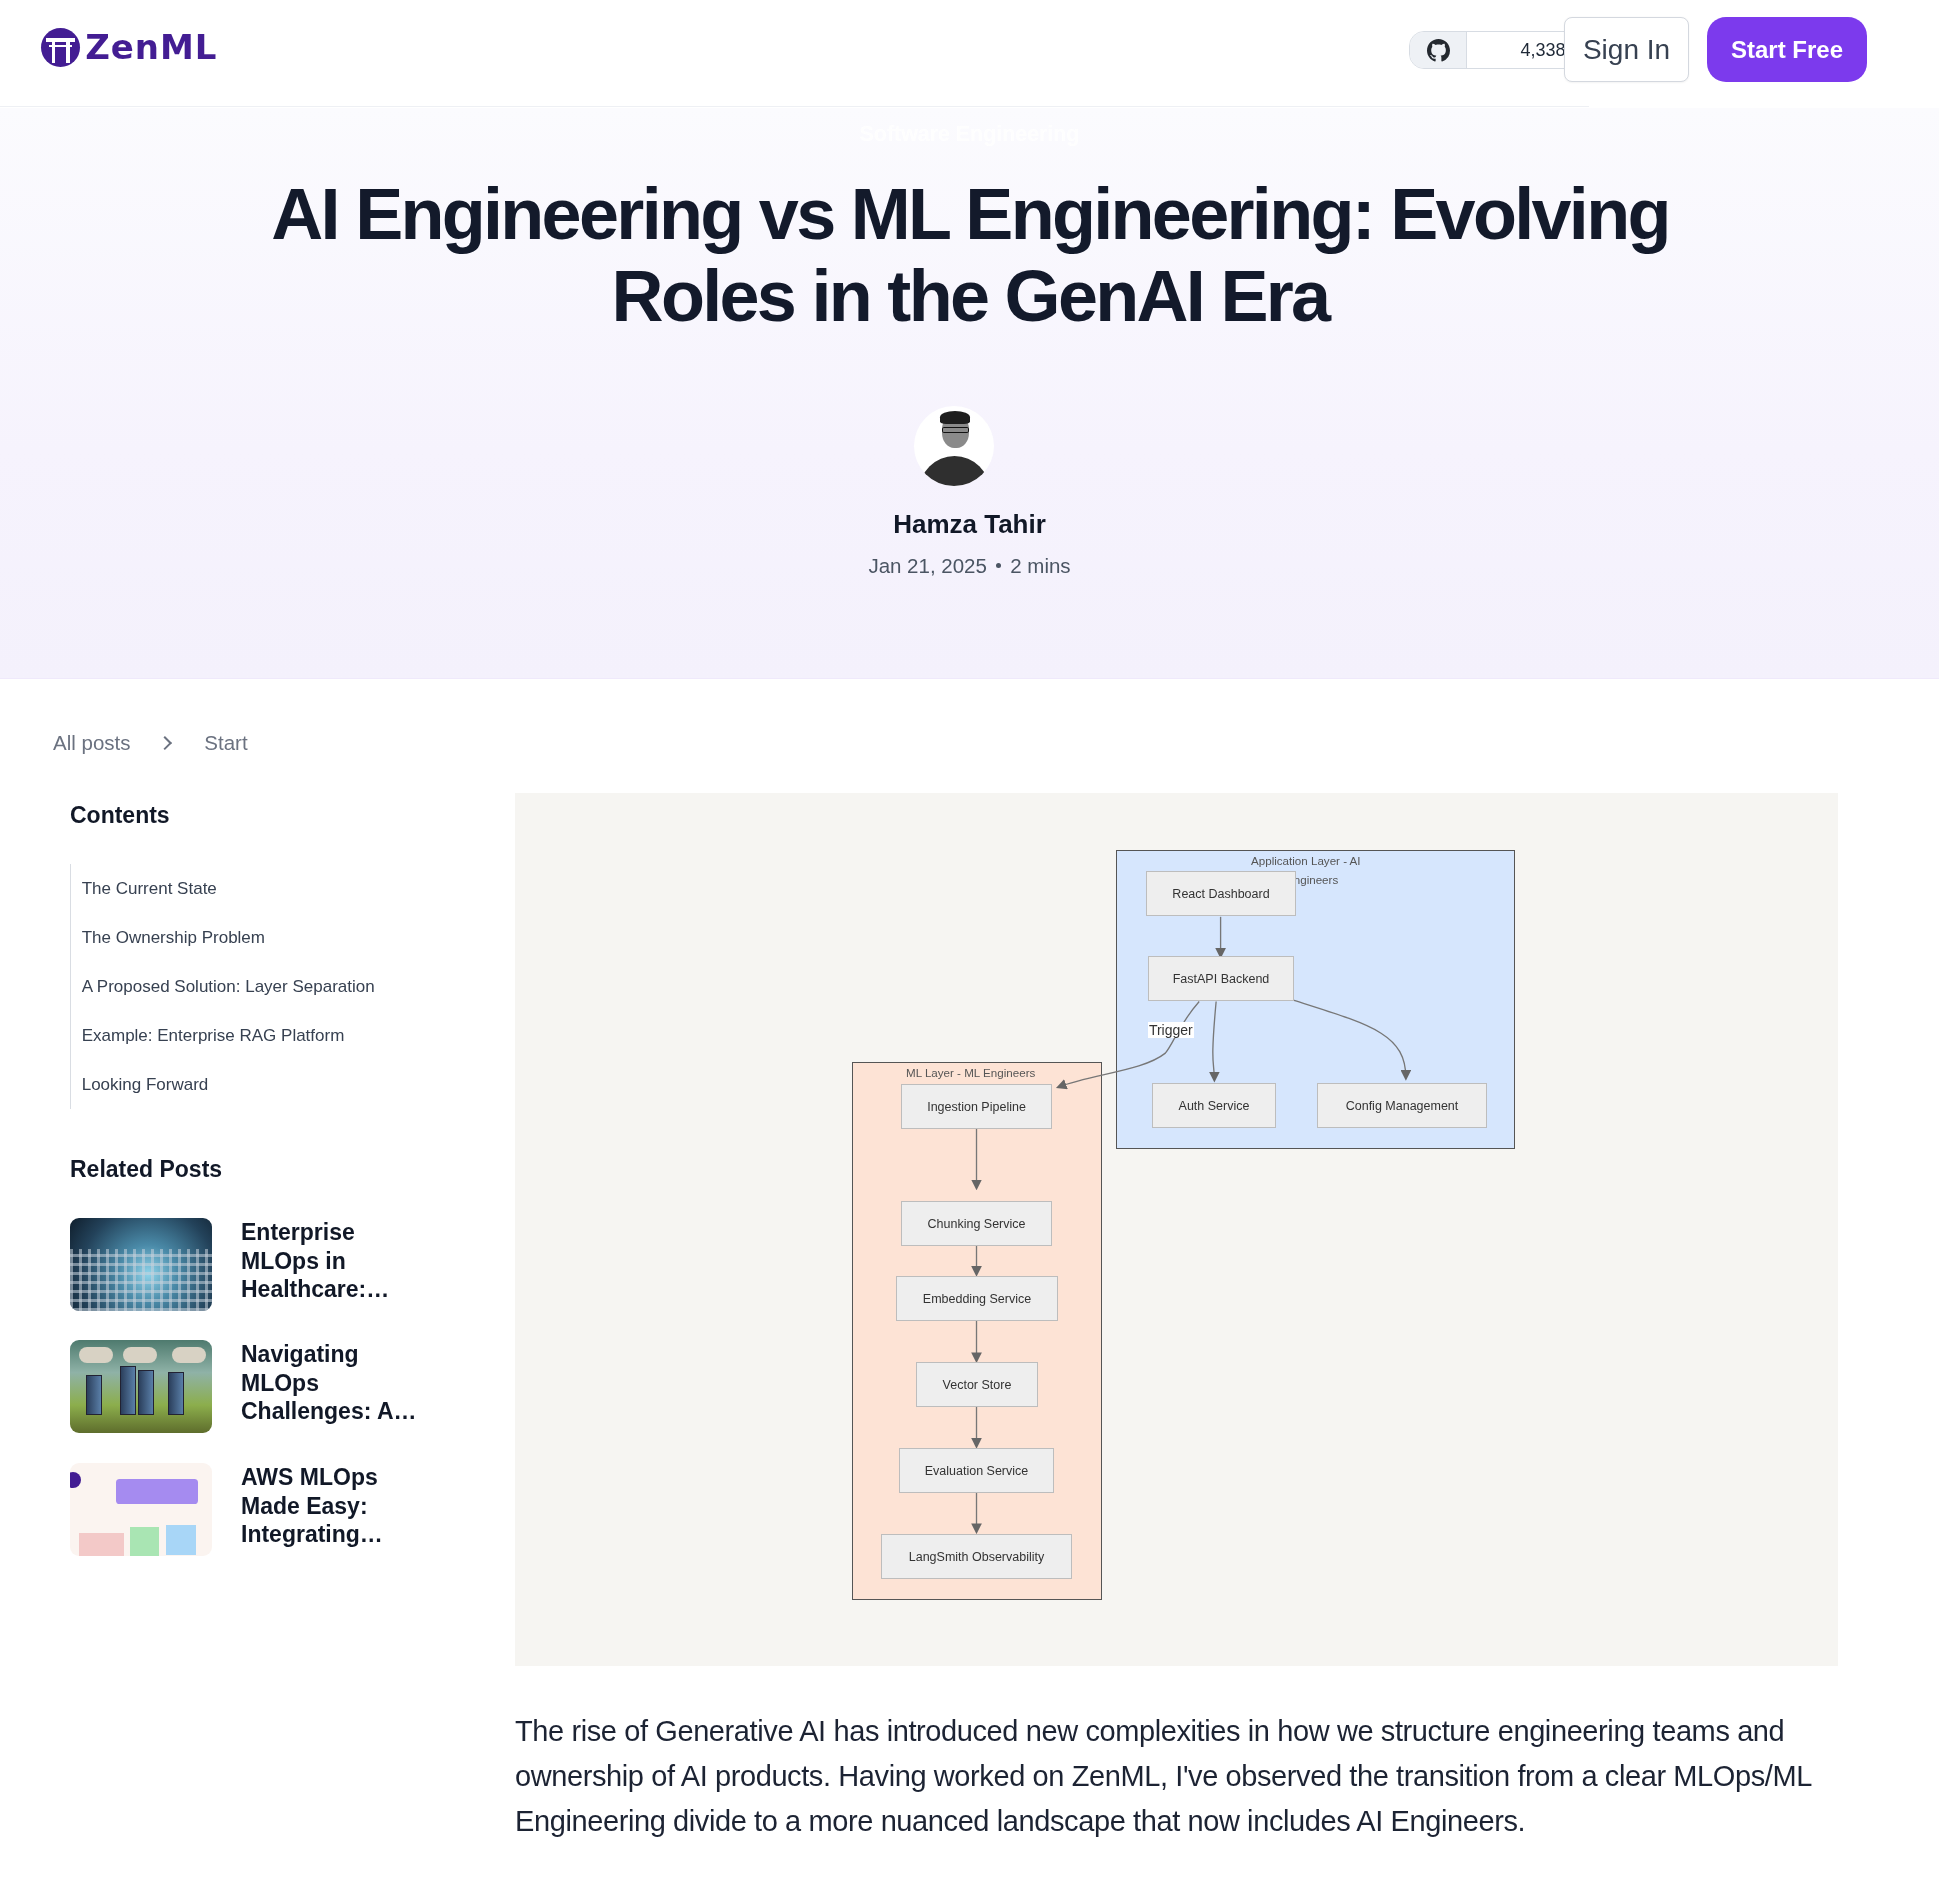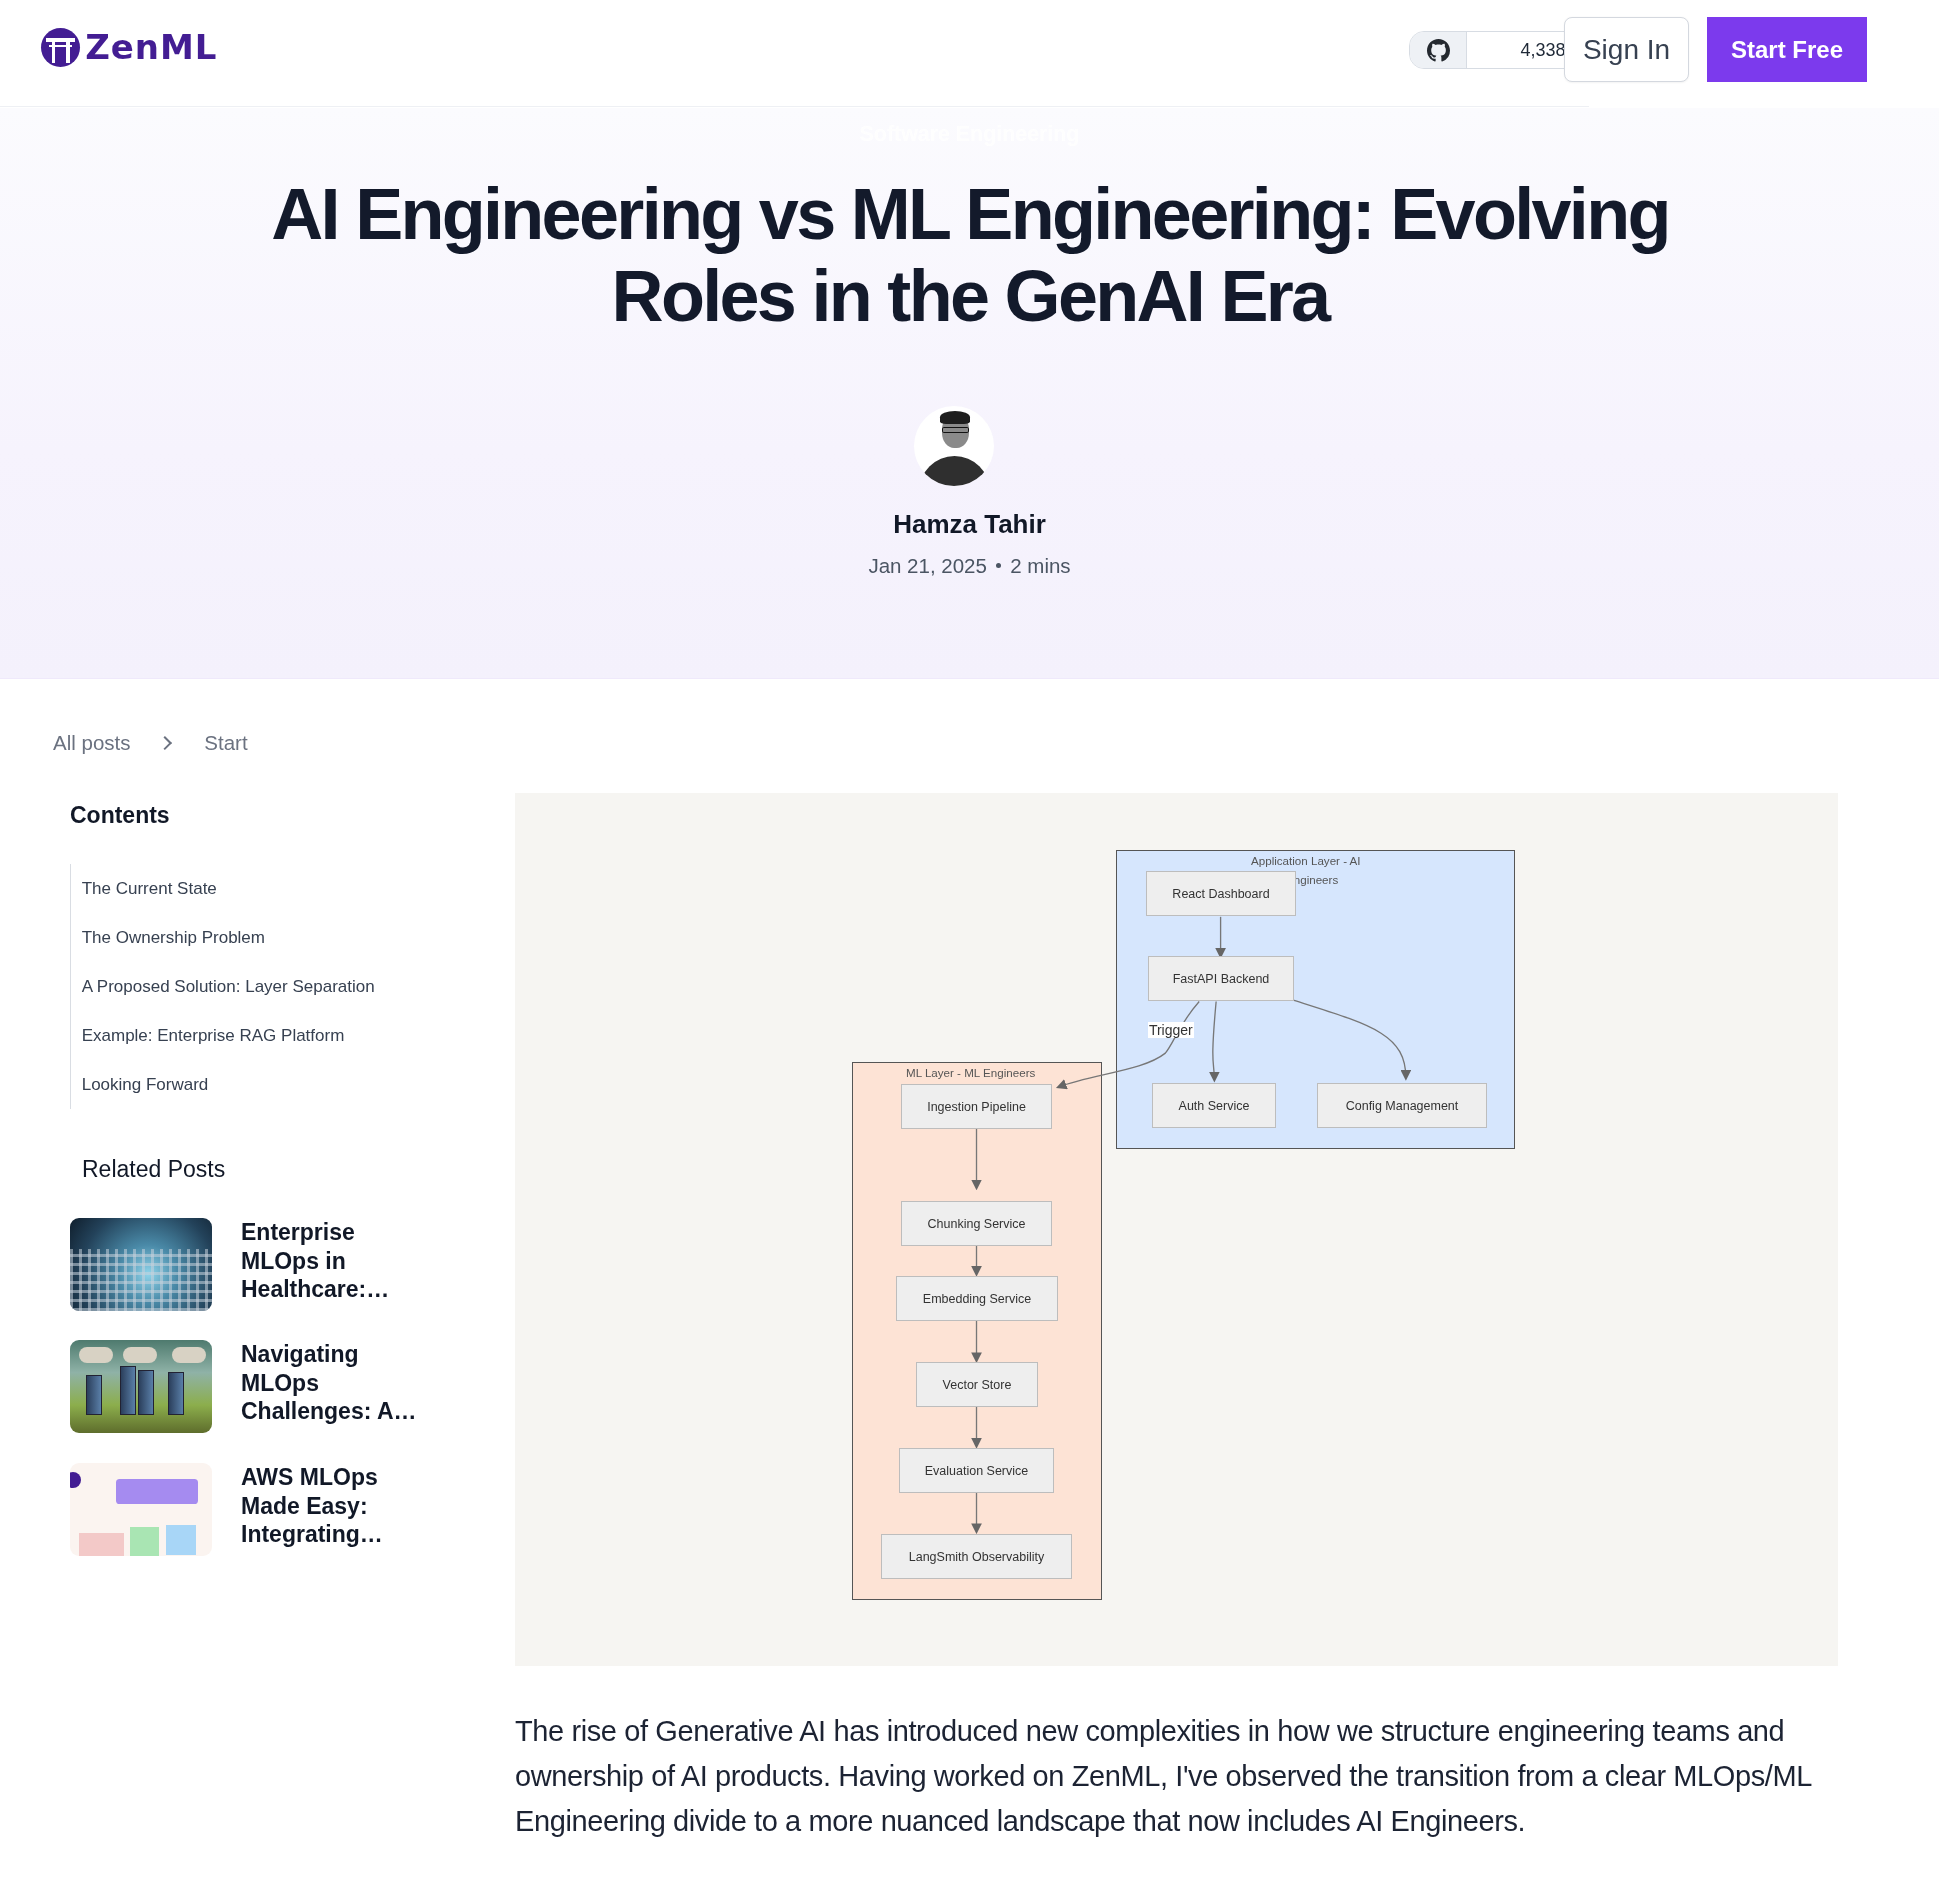--- a/index.html
+++ b/index.html
@@ -15,21 +15,21 @@
   .logo-mark .gate-l { position: absolute; left: 10.7px; top: 14.3px; width: 3.6px; height: 21.4px; background: #fff; }
   .logo-mark .gate-r { position: absolute; left: 25px; top: 14.3px; width: 3.6px; height: 21.4px; background: #fff; }
   .logo-text { font-family: "DejaVu Sans", sans-serif; font-weight: bold; font-size: 34px; color: #431d93; letter-spacing: 0.9px; }
   .nav-links { position: absolute; left: 262px; top: 32px; display: flex; align-items: center; height: 36px; }
   .nav-link { font-size: 24px; color: #111827; display: flex; align-items: center; gap: 9px; margin-right: 46px; cursor: pointer; }
   .chev { width: 10.7px; height: 10.7px; border-right: 2.2px solid #111827; border-bottom: 2.2px solid #111827; transform: rotate(45deg); margin-top: -5.3px; margin-left: 3.6px; }
   .gh { position: absolute; left: 1409px; top: 31px; height: 38px; display: flex; border: 0.9px solid #d7dce3; border-radius: 15px; overflow: hidden; gap: 36px; }
   .gh-icon { width: 57px; background: #eef1f5; display: flex; align-items: center; justify-content: center; border-right: 0.9px solid #d7dce3; }
   .gh-count { width: 80px; display: flex; align-items: center; justify-content: center; font-size: 18px; color: #1f2937; background: #fff; }
   .signin { position: absolute; left: 1564px; top: 17px; width: 125px; height: 65px; border: 0.9px solid #d4d8df; border-radius: 8px; display: flex; align-items: center; justify-content: center; font-size: 28px; color: #374151; background: #fff; box-shadow: 0 0.9px 1.8px rgba(0,0,0,0.05); }
-  .startfree { position: absolute; left: 1707px; top: 17px; width: 160px; height: 65px; border-radius: 0; background: #7c3aed; display: flex; align-items: center; justify-content: center; font-size: 24px; font-weight: bold; color: #fff; }
+  .startfree { position: absolute; left: 1707px; top: 17px; width: 160px; height: 65px; border-radius: 19px; background: #7c3aed; display: flex; align-items: center; justify-content: center; font-size: 24px; font-weight: bold; color: #fff; }
 
   
   .hero { position: absolute; left: 0; top: 108px; width: 1939px; height: 571px;
     background: linear-gradient(180deg, #fbfbfe 0%, #f6f3fd 60%, #f4f1fc 100%);
     border-bottom: 0.9px solid #efe9fb; }
   .hero-cat { position: absolute; left: 0; width: 1939px; top: 14.3px; text-align: center; font-size: 21.4px; font-weight: bold; color: #ffffff; opacity: 0.95; }
   .hero-title { position: absolute; left: 257px; width: 1426px; top: 65px; text-align: center; font-size: 72px; line-height: 82px; font-weight: bold; color: #131a2b; letter-spacing: -2.7px; }
   .avatar { position: absolute; left: 914px; top: 298px; width: 80px; height: 80px; border-radius: 50%; background: #fff; overflow: hidden; }
   .av-head { position: absolute; left: 28px; top: 8px; width: 27px; height: 34px; border-radius: 45%; background: #8a8a8a; }
   .av-hair { position: absolute; left: 26px; top: 5.3px; width: 30px; height: 12.5px; border-radius: 50% 50% 20% 20%; background: #1e1e1e; }
@@ -40,21 +40,21 @@
   .meta .dot { display: inline-block; width: 5.3px; height: 5.3px; border-radius: 50%; background: #4b5563; margin: 0 9px 3.6px; vertical-align: middle; }
 
   
   .breadcrumb { position: absolute; left: 53px; top: 731px; display: flex; align-items: center; font-size: 20.5px; color: #6b7280; }
   .bc-sep { width: 9.8px; height: 9.8px; border-right: 2.2px solid #6b7280; border-top: 2.2px solid #6b7280; transform: rotate(45deg); margin: 0 34px 0 30px; }
 
   
   .toc-title { position: absolute; left: 70px; top: 802px; font-size: 23px; font-weight: bold; color: #111827; }
   .toc-list { position: absolute; left: 70px; top: 864px; border-left: 1.8px solid #d9dde3; padding-left: 10.7px; height: 245px; }
   .toc-item { font-size: 17px; color: #374151; height: 49px; line-height: 49px; white-space: nowrap; cursor: pointer; }
-  .related-title { position: absolute; left: 82px; top: 1156px; font-size: 23px; font-weight: normal; color: #111827; }
+  .related-title { position: absolute; left: 70px; top: 1156px; font-size: 23px; font-weight: bold; color: #111827; }
   .related { position: absolute; left: 70px; width: 374px; height: 94px; display: flex; }
   .rel-img { width: 142px; height: 93px; border-radius: 9px; overflow: hidden; position: relative; flex-shrink: 0; }
   .rel-text { margin-left: 29px; font-size: 23px; font-weight: bold; color: #111827; line-height: 28.5px; width: 178px; margin-top: 0; }
   .img1 { background: radial-gradient(circle at 55% 60%, #8fd4ea 0%, #4a8aa8 30%, #23425a 70%, #0f1e2c 100%); }
   .img1 .grid { position: absolute; left: 0; right: 0; top: 31px; bottom: 0; background:
      repeating-linear-gradient(90deg, rgba(200,210,220,0.55) 0 2.7px, transparent 2.7px 9px),
      repeating-linear-gradient(0deg, rgba(200,210,220,0.55) 0 2.7px, transparent 2.7px 9px); }
   .img2 { background: linear-gradient(180deg, #4e7a6e 0%, #8fb2a7 35%, #8cae4c 70%, #5e6d2c 100%); }
   .img2 .srv { position: absolute; bottom: 18px; width: 16px; height: 40px; background: linear-gradient(90deg,#2b3f5c,#5a7fa8); border: 0.9px solid #223; }
   .img2 .cloud { position: absolute; top: 7.1px; width: 34px; height: 16px; border-radius: 10.7px; background: #d8d2c4; }

